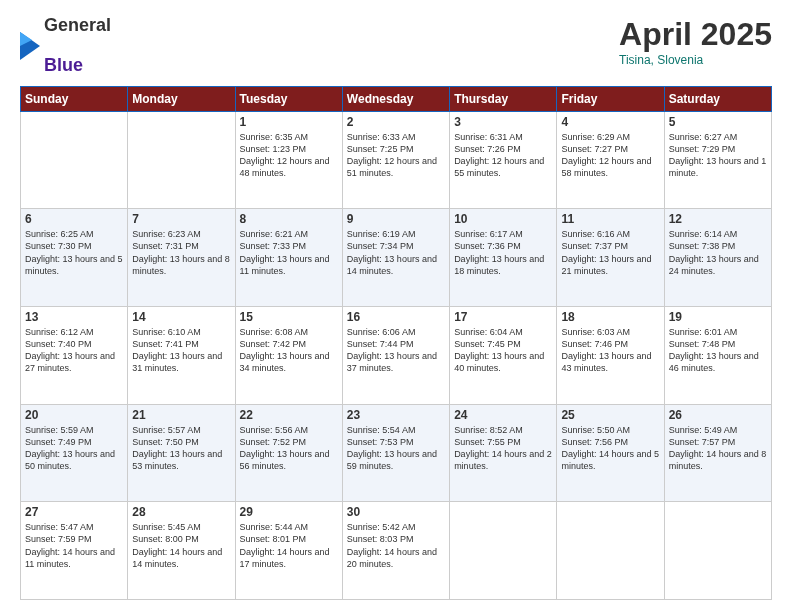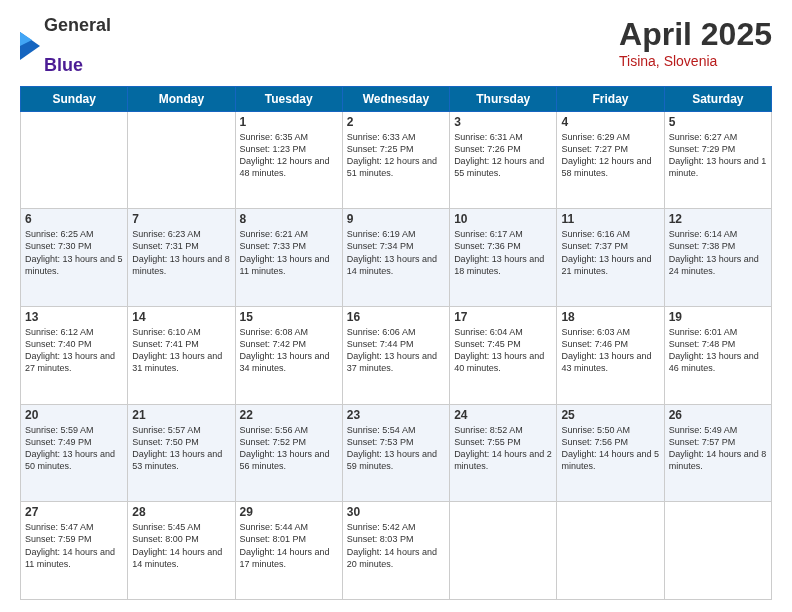--- a/index.html
+++ b/index.html
@@ -49,22 +49,22 @@
       height: 28px;
     }
     .title-block {
     }
     .month-title {
       font-size: 32px;
       font-weight: bold;
       color: #333;
     }
     .location-title {
-      font-size: 14px;
-      color: #b91c1c;
+      font-size: 12px;
+      color: #0f766e;
     }
     .calendar {
       flex: 1;
       border: 1px solid #ccc;
       border-collapse: collapse;
       width: 100%;
       table-layout: fixed;
     }
     .calendar th {
       background-color: #1565c0;
@@ -97,22 +97,21 @@
     .empty {
       background: #f9f9f9;
     }
     tr:nth-child(odd) td {
       background-color: #ffffff;
     }
     tr:nth-child(even) td {
       background-color: #f0f4fa;
     }
     .calendar thead tr th {
-      background-color: #0369a1;
-      text-align: center;
+      background-color: #7f1d1d;
     }
   </style>
 </head>
 <body>
 
 <div class="page">
   <div class="header">
     <div class="logo">
       <svg class="logo-icon" viewBox="0 0 20 28" xmlns="http://www.w3.org/2000/svg">
         <polygon points="0,28 20,14 0,0" fill="#1565c0"></polygon>

